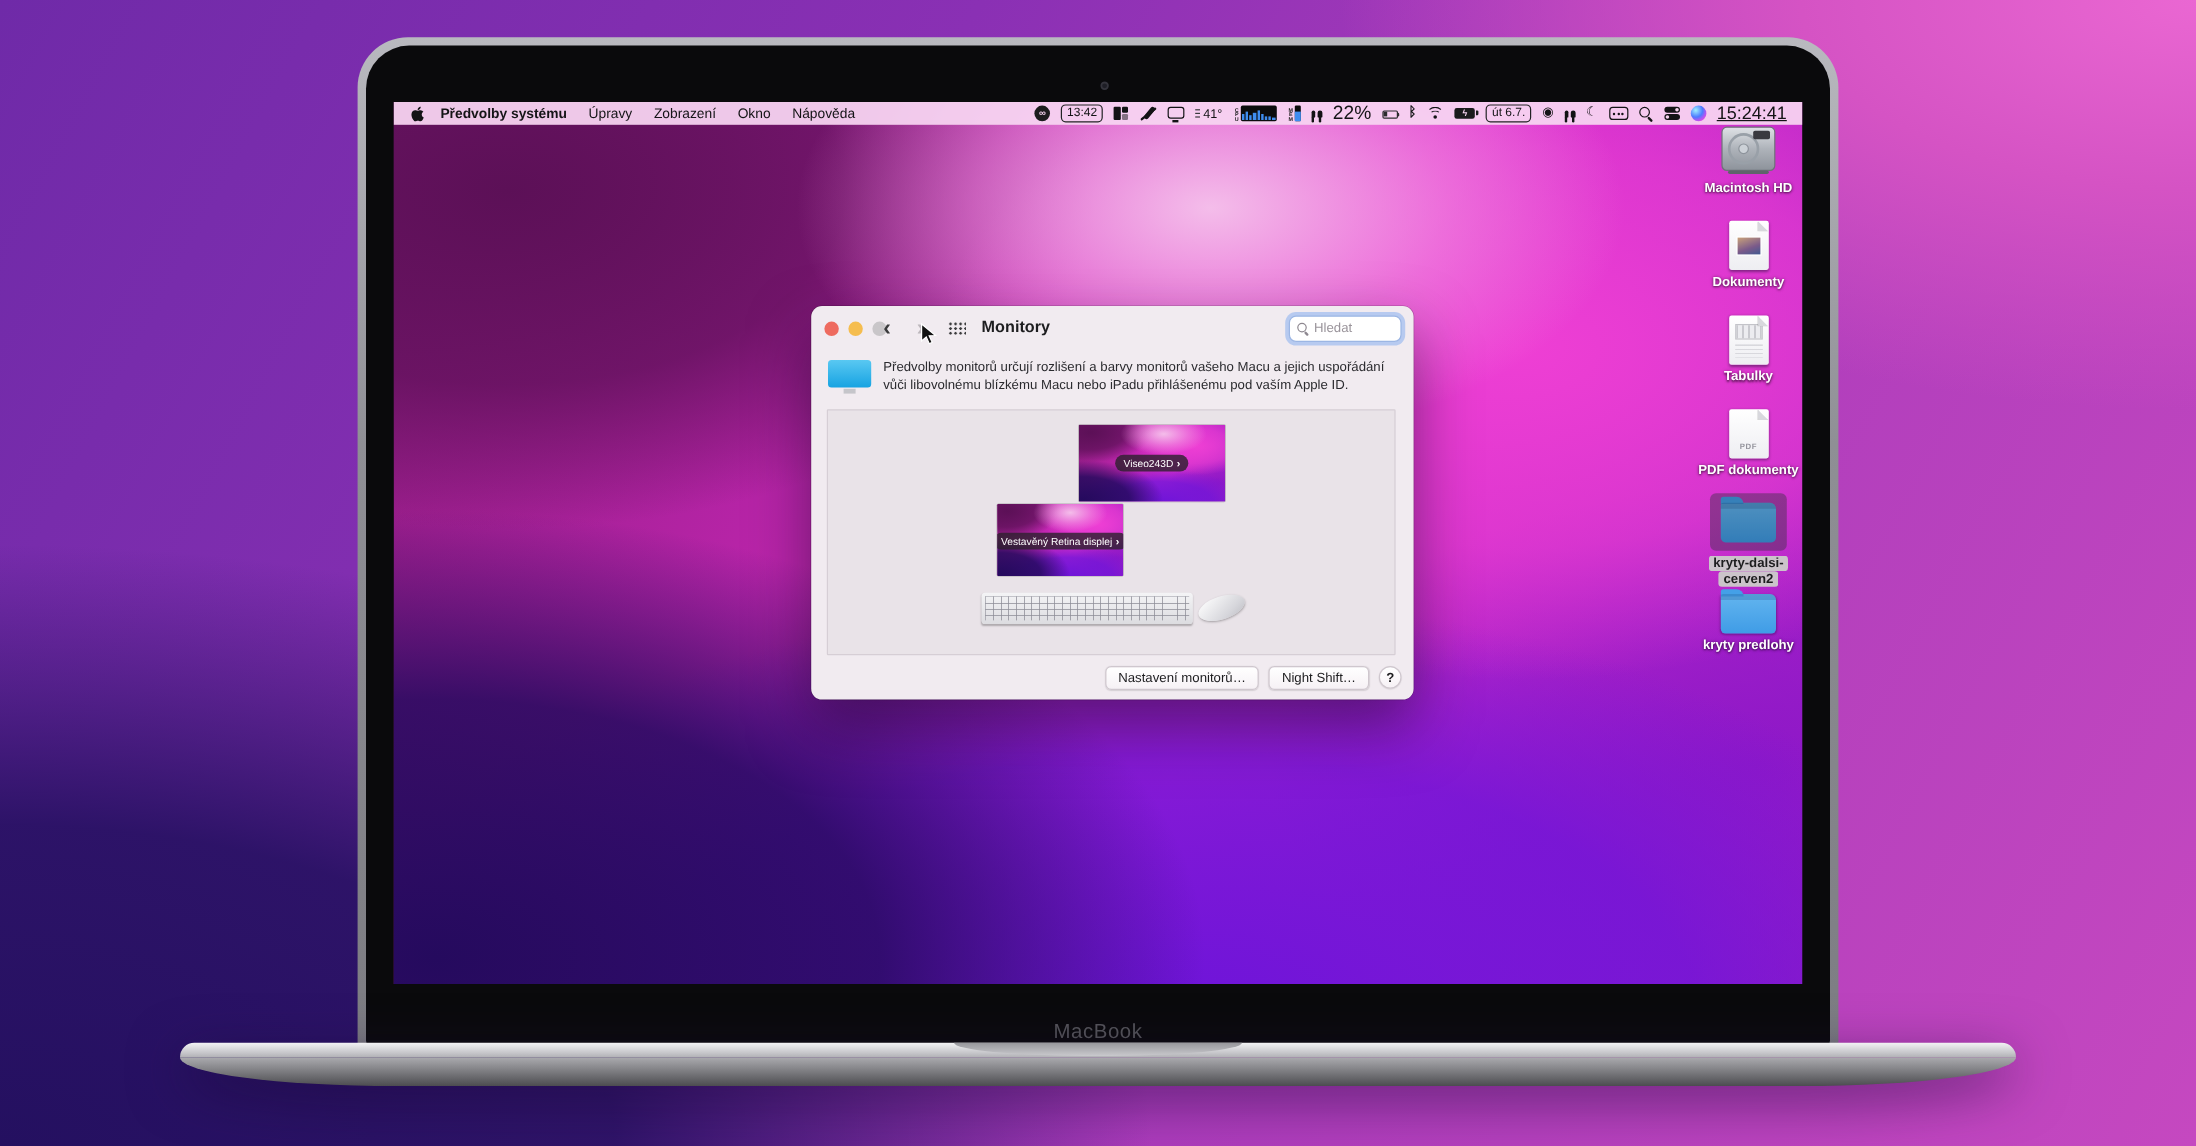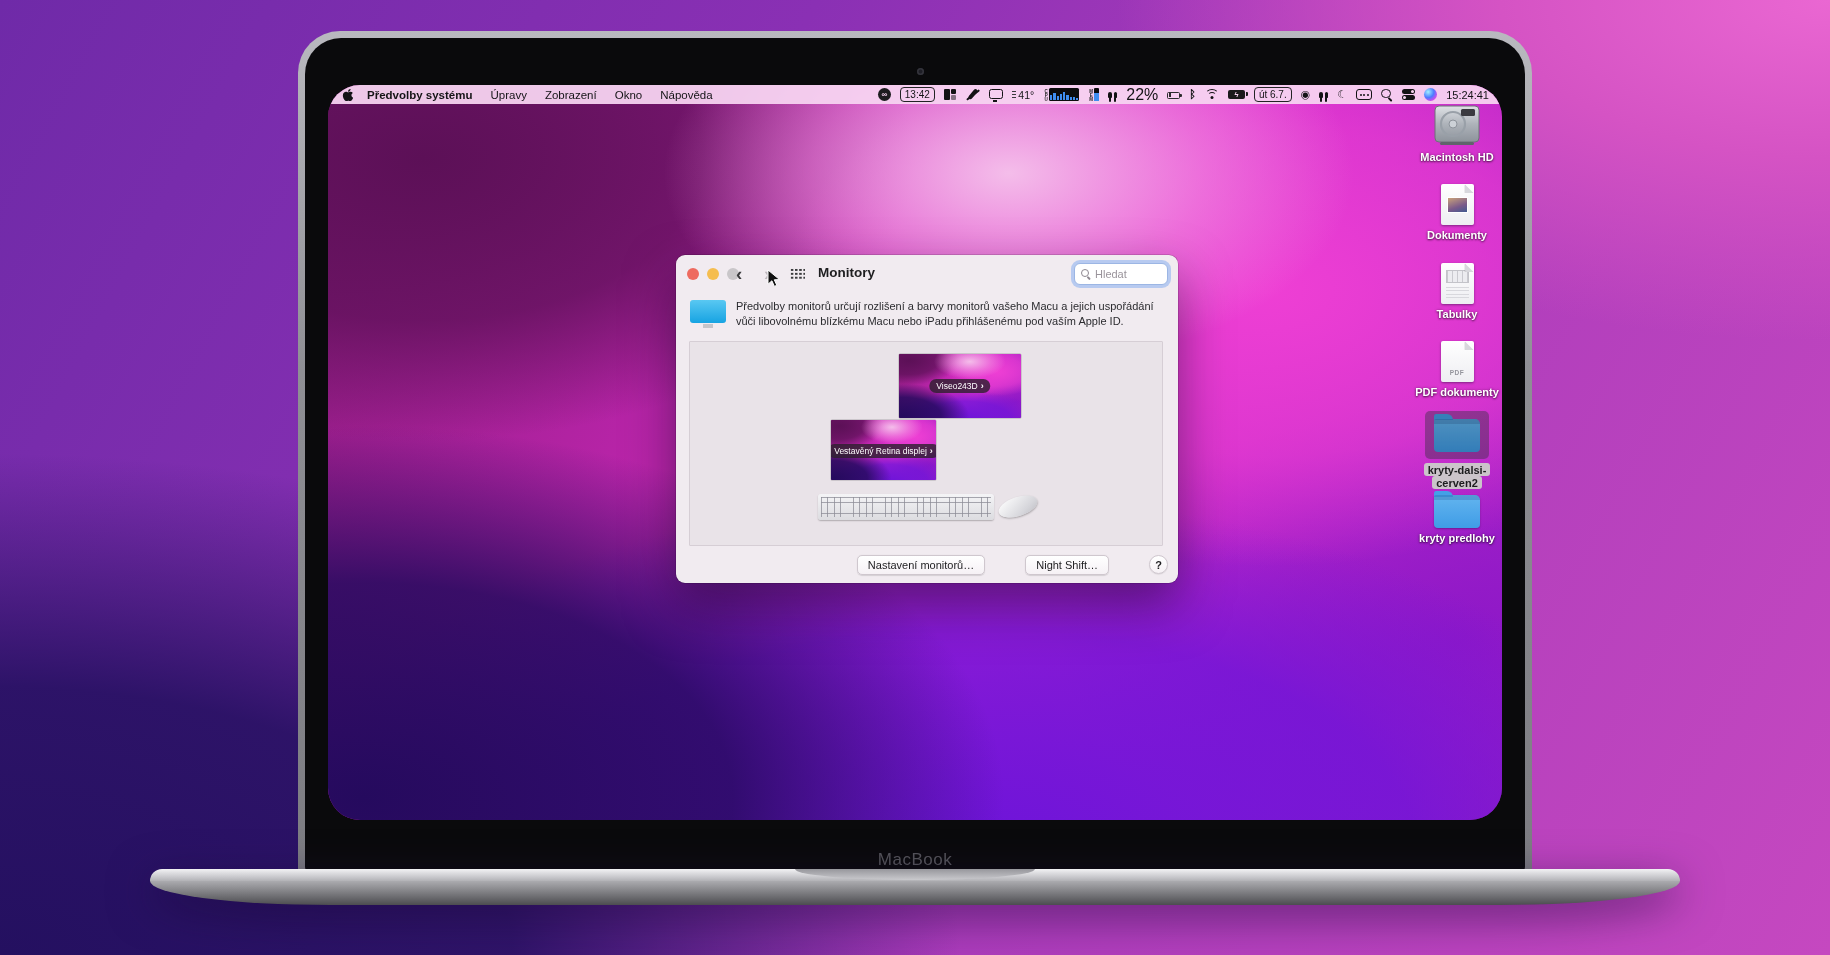--- a/index.html
+++ b/index.html
@@ -23,21 +23,21 @@
     font-size:17px; letter-spacing:.5px; color:#55555a; font-weight:500; }
   .base{ position:absolute; left:150px; top:869px; width:1530px; height:36px; z-index:6;
     filter:drop-shadow(0 12px 22px rgba(25,8,55,.55)); }
   .base-top{ height:12px; background:linear-gradient(#f2f2f4,#c6c6ca 70%,#b2b2b6);
     border-radius:12px 12px 0 0; }
   .base-bottom{ height:24px; background:linear-gradient(#ababaf,#77777b 55%,#4c4c50);
     border-radius:0 0 180px 180px / 0 0 24px 24px; }
   .base-notch{ position:absolute; left:50%; transform:translateX(-50%); top:0; width:240px; height:11px;
     background:linear-gradient(#97979c,#c9c9cd); border-radius:0 0 120px 120px / 0 0 11px 11px; }
   
-  .screen{ position:absolute; left:328px; top:85px; width:1174px; height:735px; overflow:hidden;border-radius:32px; }
+  .screen{ position:absolute; left:328px; top:85px; width:1174px; height:735px; overflow:hidden; }
   .wallpaper{ position:absolute; inset:0;
     background:
       radial-gradient(42% 38% at 58% 12%, #f4bdea 0%, rgba(242,150,226,.55) 40%, rgba(240,120,220,0) 70%),
       radial-gradient(55% 50% at 80% 28%, #ee3fd4 0%, rgba(238,63,212,.6) 45%, rgba(238,63,212,0) 75%),
       radial-gradient(60% 55% at 8% 10%, #5c1057 0%, rgba(92,16,87,.75) 40%, rgba(92,16,87,0) 70%),
       radial-gradient(70% 65% at 3% 97%, #250a5e 0%, rgba(37,10,94,.85) 45%, rgba(37,10,94,0) 78%),
       radial-gradient(75% 60% at 55% 104%, #6d14d9 0%, rgba(109,20,217,.75) 50%, rgba(109,20,217,0) 80%),
       radial-gradient(50% 45% at 97% 75%, #8e18c8 0%, rgba(142,24,200,0) 70%),
       linear-gradient(115deg,#8c1b7e 0%,#c427b4 40%,#d32ecb 60%,#9a1ec4 100%);
   }
@@ -85,21 +85,21 @@
   .tb i{ width:2px; height:2px; border-radius:50%; background:#131315;}
   .mag{ position:relative; width:12px; height:12px;}
   .mag::before{ content:""; position:absolute; left:0; top:0; width:7.5px; height:7.5px; border:1.7px solid #131315; border-radius:50%;}
   .mag::after{ content:""; position:absolute; left:8px; top:8px; width:4.5px; height:1.8px; background:#131315; border-radius:1px; transform:rotate(45deg); transform-origin:0 0;}
   .ccenter{ display:flex; flex-direction:column; gap:1.5px;}
   .tg{ width:13px; height:5px; border-radius:3px; background:#131315; position:relative;}
   .tg::after{ content:""; position:absolute; top:1px; width:3px; height:3px; border-radius:50%; background:#f6d4f0;}
   .tg.r::after{ right:1px;} .tg.l::after{ left:1px;}
   .siri{ width:13px; height:13px; border-radius:50%;
     background:radial-gradient(circle at 32% 30%, #9ff0ff 0%, #4d7bff 45%, #c74df0 72%, #ff6fae 100%);}
-  .time{ font-size:11px; font-weight:500; white-space:nowrap;}
+  .time{ font-size:15px; font-weight:500; white-space:nowrap;text-decoration:underline;}
   
   .desk-item{ position:absolute; left:1082px; width:94px; text-align:center; z-index:2;}
   .dlabel{ margin-top:4px; font-size:11px; font-weight:600; color:#fff; line-height:1.2;
     text-shadow:0 1px 2px rgba(0,0,0,.6),0 0 3px rgba(0,0,0,.35);}
   .dlabel.sel{ color:#1d1d1f; text-shadow:none;}
   .dlabel.sel span{ background:#cbc4ca; border-radius:3px; padding:.5px 4px;
     box-decoration-break:clone; -webkit-box-decoration-break:clone;}
   .doc{ width:33px; height:41px; margin:0 auto; background:linear-gradient(#ffffff,#eeeef2); border-radius:2px;
     position:relative; box-shadow:0 1px 2.5px rgba(20,10,40,.45);}
   .doc::after{ content:""; position:absolute; top:0; right:0; border-style:solid; border-width:0 9px 9px 0;
@@ -164,21 +164,21 @@
       repeating-linear-gradient(to bottom,rgba(140,140,150,.75) 0 .8px,transparent .8px 5.3px);}
   .mouse{ position:absolute; left:308px; top:155px; width:40px; height:19px; border-radius:50%;
     background:linear-gradient(150deg,#ffffff,#d6d6db 70%,#bfbfc5); transform:rotate(-18deg);
     box-shadow:0 1px 2px rgba(0,0,0,.3);}
   .hint{ position:absolute; left:22px; right:22px; top:179px; text-align:center; font-size:9px;
     line-height:1.4; color:#46464a;}
   .w-footer{ position:absolute; left:0; right:0; top:291px; height:37px; display:flex; align-items:center;
     justify-content:flex-end; gap:8px; padding-right:10px;}
   .btn{ height:20px; padding:0 10px; background:linear-gradient(#ffffff,#f6f1f5); border:1px solid #cfc7ce;
     border-radius:5px; font-size:11px; color:#1d1d1f; display:flex; align-items:center;
-    box-shadow:0 .5px 1px rgba(0,0,0,.12); white-space:nowrap;margin-left:32px;}
+    box-shadow:0 .5px 1px rgba(0,0,0,.12); white-space:nowrap;}
   .btn.help{ width:19px; height:19px; padding:0; border-radius:50%; justify-content:center; font-weight:600;}
   .cursor{ position:absolute; left:90px; top:14px; z-index:20; }
 </style>
 </head>
 <body>
 
 <div class="lid">
   <div class="lid-inner">
     <span class="camera"></span>
     <div class="brand">MacBook</div>

